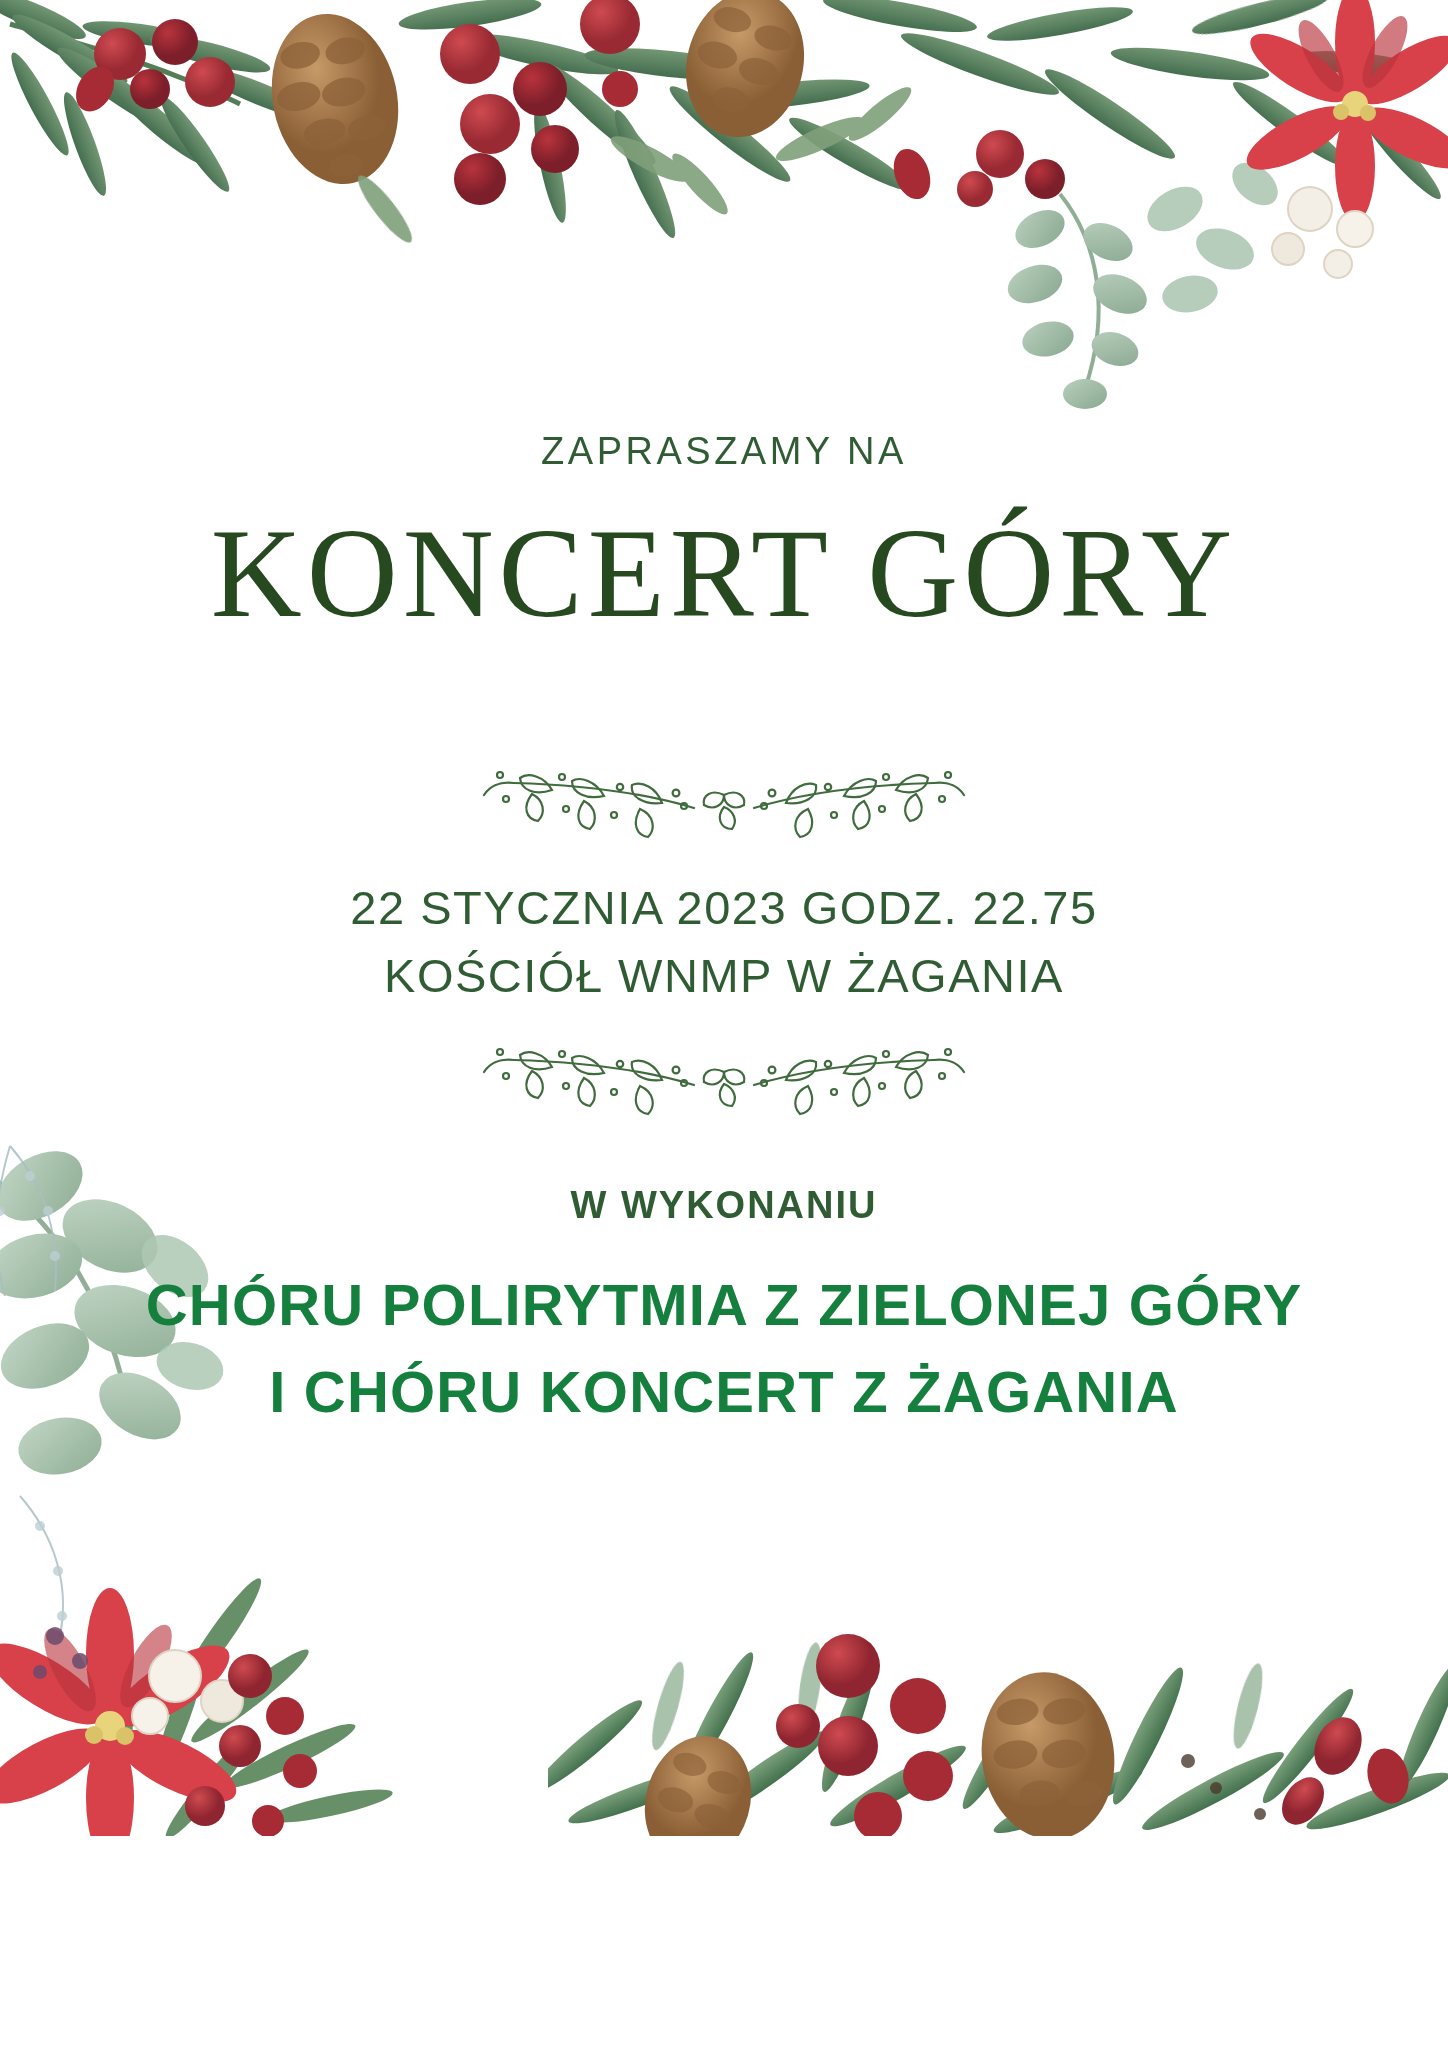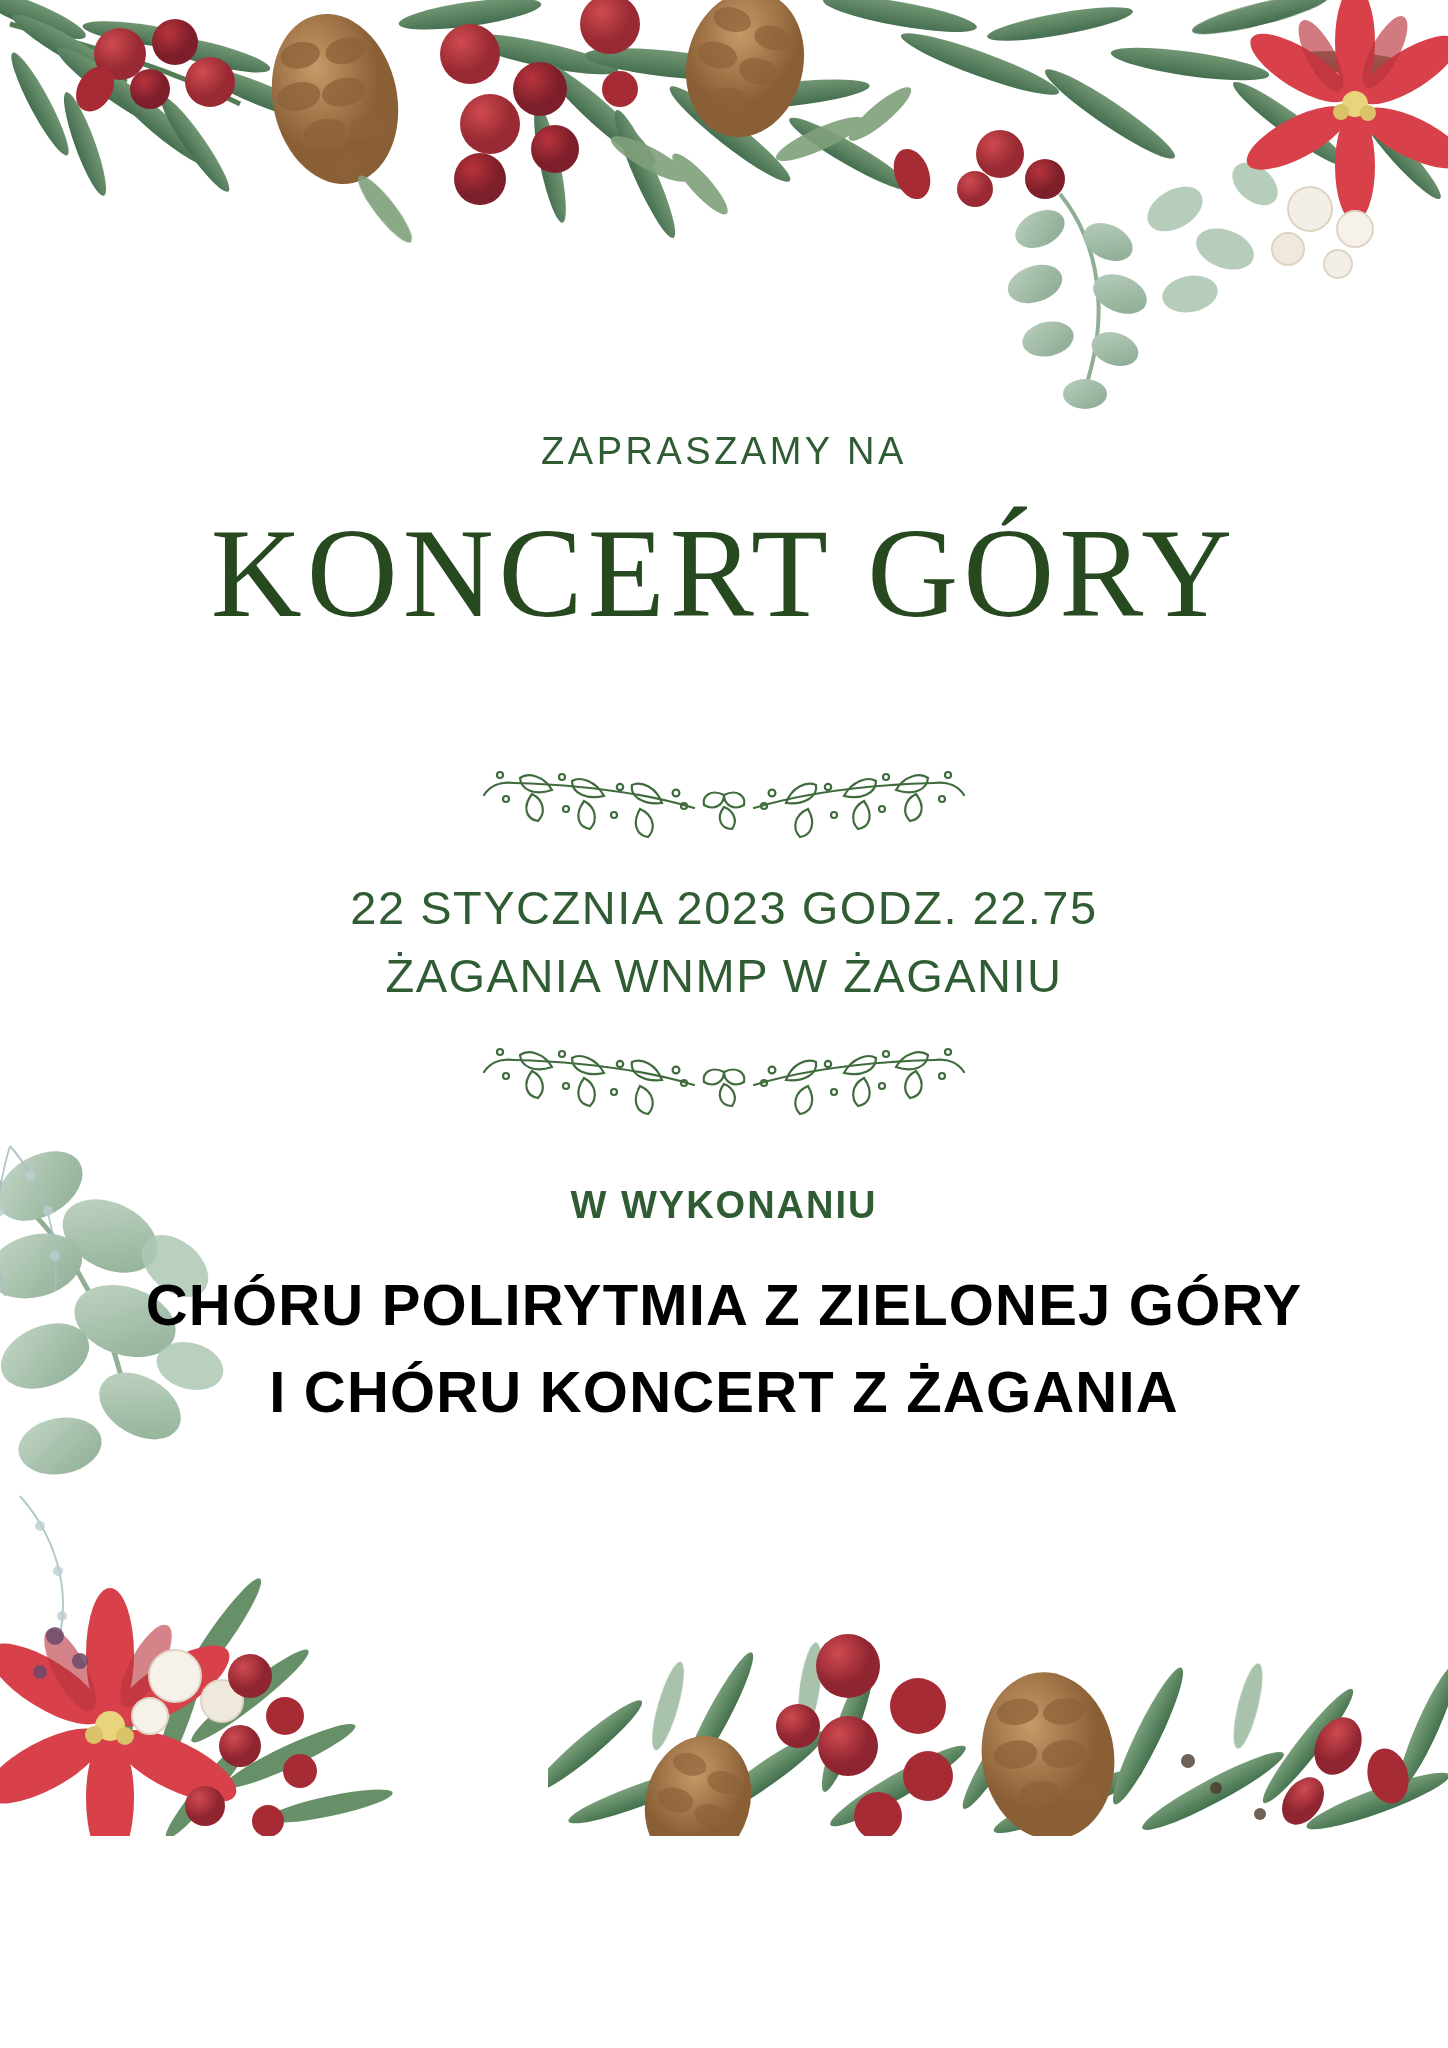--- a/index.html
+++ b/index.html
@@ -101,21 +101,21 @@
     font-weight: bold;
     color: #2f5c33;
   }
 
   .choirs {
     margin-top: 34px;
     font-size: 58px;
     line-height: 1.5;
     letter-spacing: 1.2px;
     font-weight: bold;
-    color: #000000;
+    color: #15803d;
   }
 </style>
 </head>
 <body>
 
 <div class="poster">
 
   <svg class="deco deco-top" viewBox="0 0 1448 440" aria-hidden="true">
     <defs>
       <linearGradient id="needleG" x1="0" y1="0" x2="0" y2="1">
@@ -496,21 +496,21 @@
           <circle cx="504" cy="12" r="3"></circle>
 
         <path d="M280 32 C 268 26, 258 32, 260 42 C 270 48, 280 42, 280 32Z"></path>
         <path d="M280 32 C 292 26, 302 32, 300 42 C 290 48, 280 42, 280 32Z"></path>
         <path d="M280 44 C 272 54, 276 66, 288 66 C 294 58, 290 48, 280 44Z"></path>
       </g>
     </svg>
 
     <div class="details">
       <div>22 STYCZNIA 2023 GODZ. 22.75</div>
-      <div>ŻAGANIA WNMP  W ŻAGANIU</div>
+      <div>KOŚCIÓŁ WNMP  W ŻAGANIA</div>
     </div>
 
     <svg class="divider second" viewBox="0 0 560 90" aria-hidden="true">
       <g stroke="#3f6b3d" stroke-width="2.2" fill="none" stroke-linecap="round">
         <path d="M250 45 C 200 30, 140 22, 70 20"></path>
         <path d="M70 20 C 55 18, 45 24, 40 32"></path>
         <path d="M218 40 C 212 24, 198 18, 188 22 C 186 34, 200 42, 218 40Z"></path>
         <path d="M196 46 C 188 60, 192 72, 204 74 C 212 66, 210 52, 196 46Z"></path>
         <path d="M160 33 C 152 18, 136 13, 128 18 C 128 30, 142 37, 160 33Z"></path>
         <path d="M140 38 C 130 52, 134 64, 146 66 C 154 58, 152 44, 140 38Z"></path>

